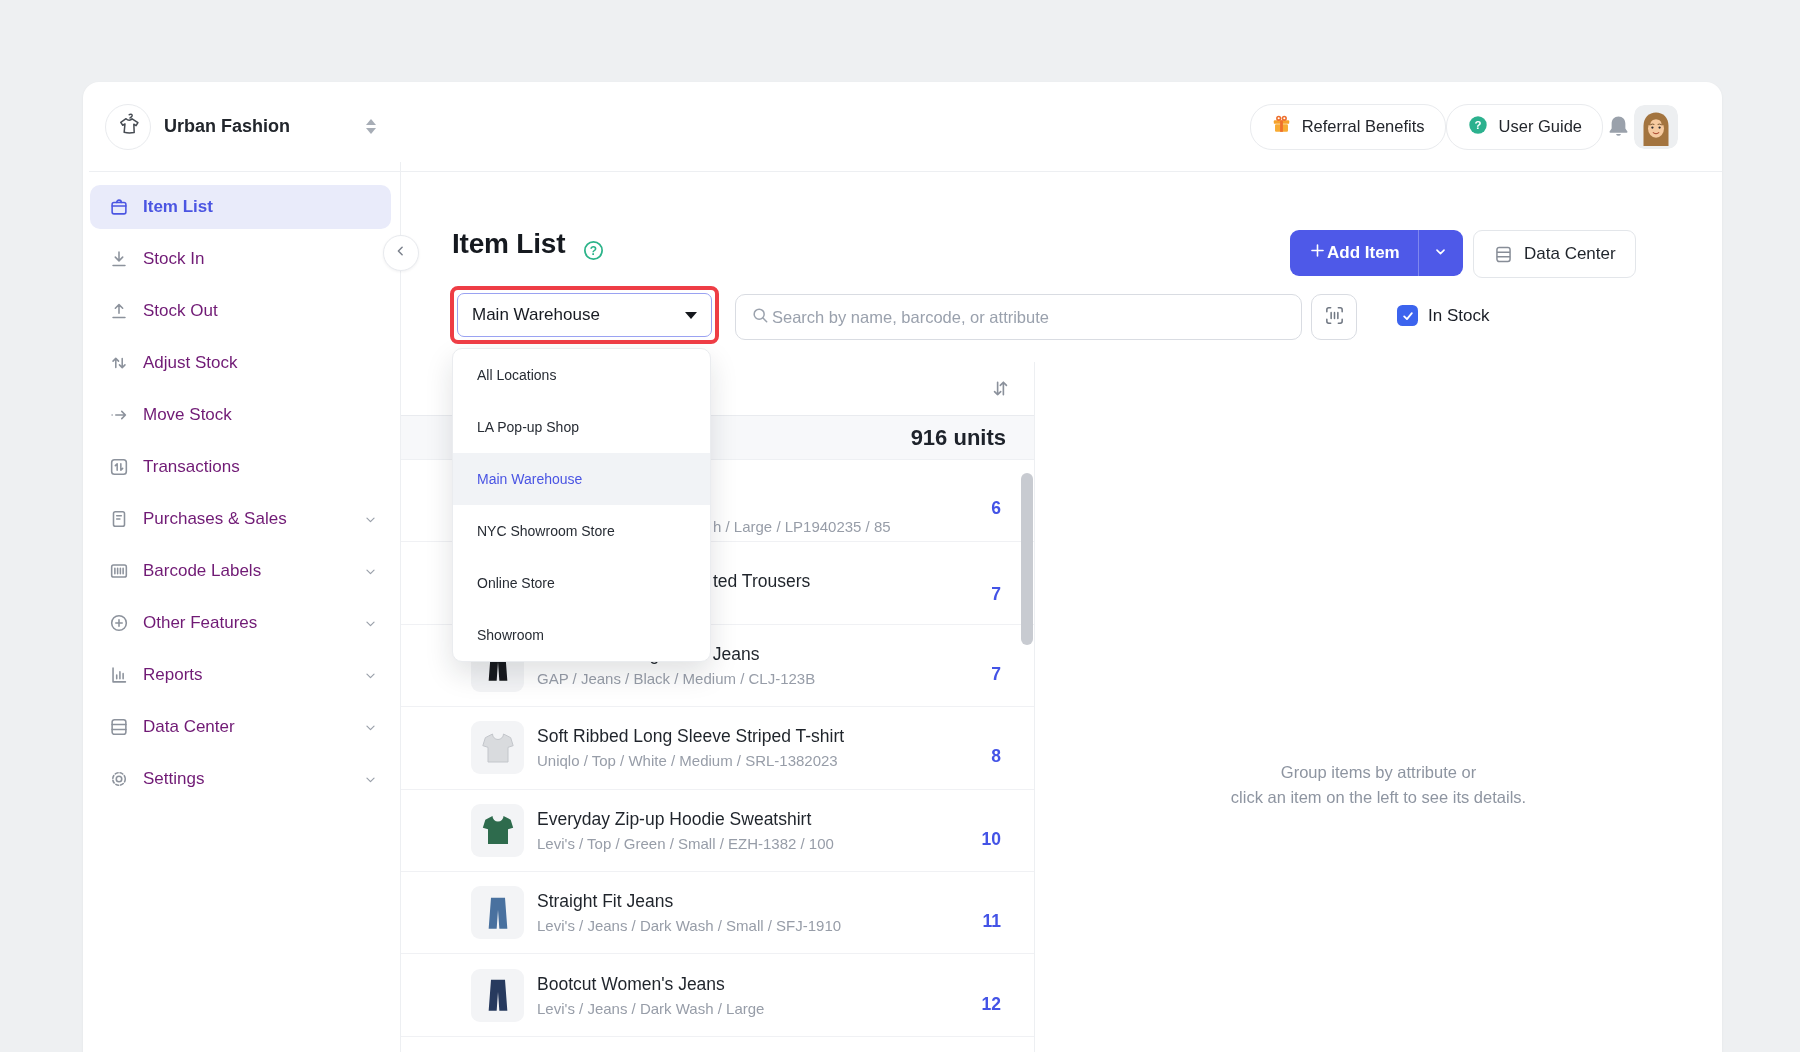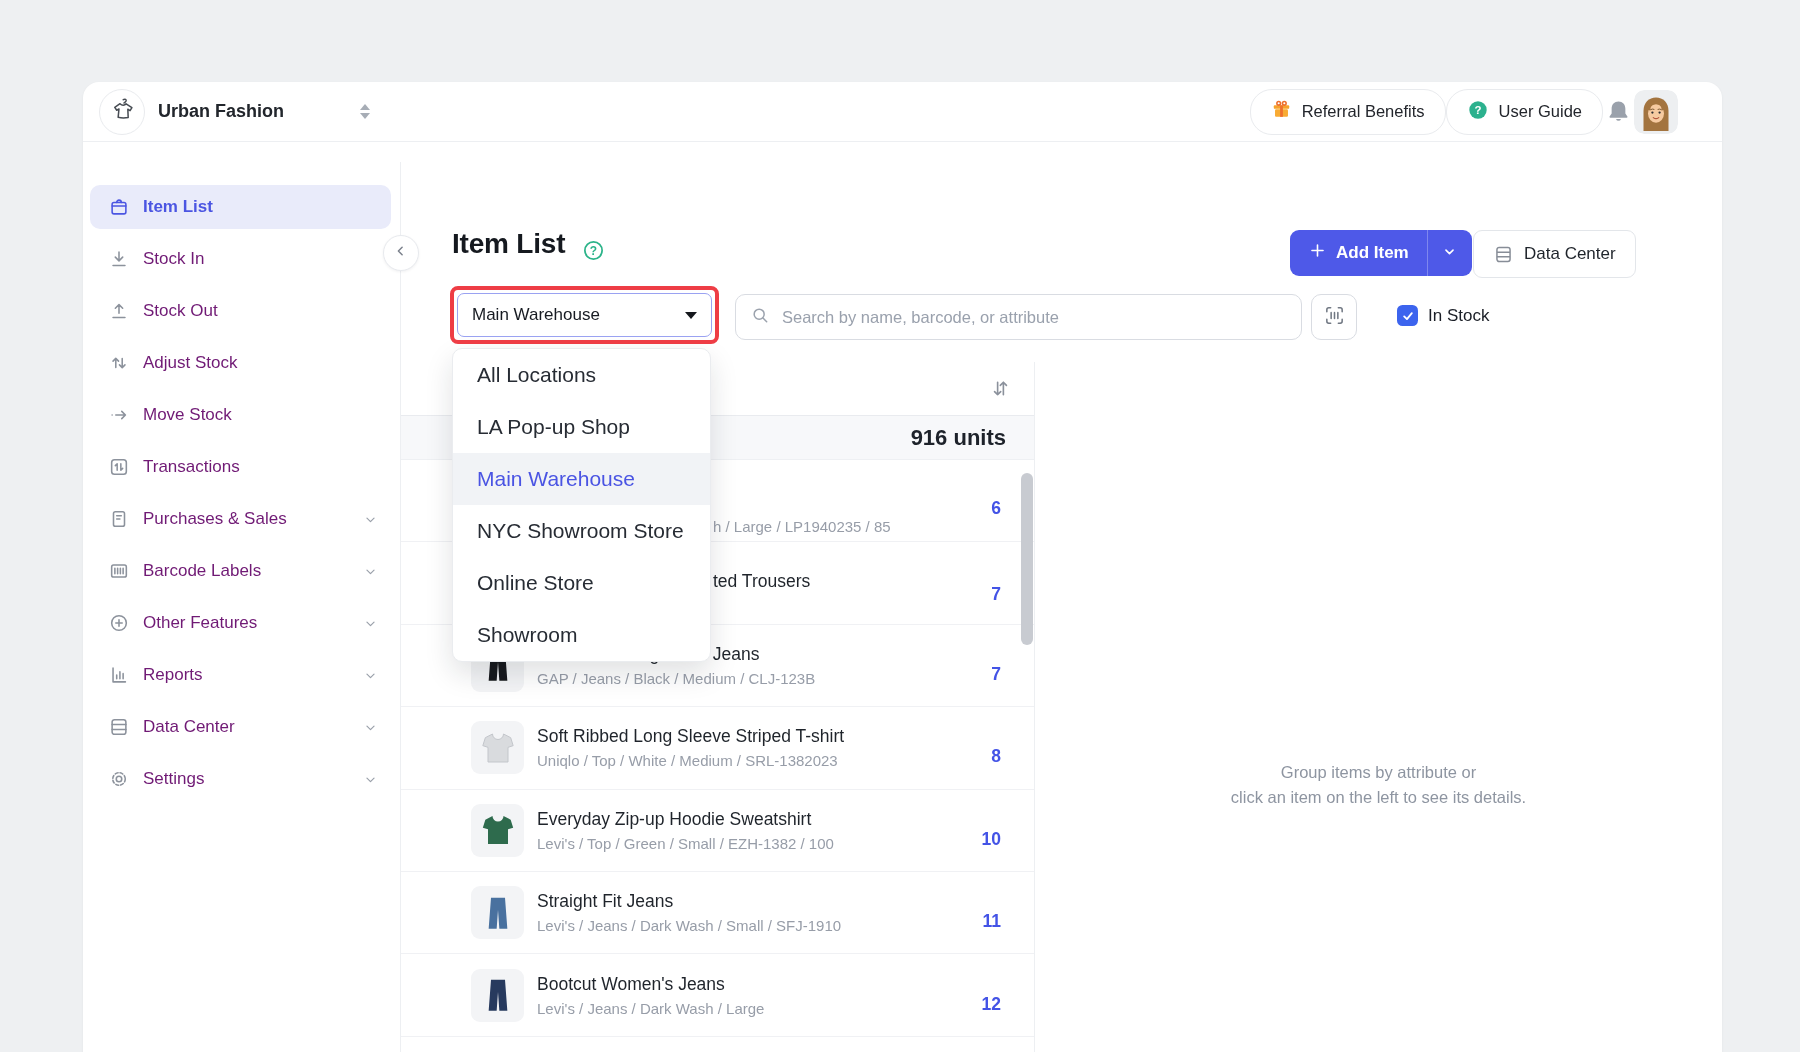--- a/index.html
+++ b/index.html
@@ -2,21 +2,21 @@
 <html><head>
 <meta charset="utf-8">
 <style>
   html,body{margin:0;padding:0;}
   body{width:1800px;height:1052px;overflow:hidden;background:#eef0f2;
        font-family:"Liberation Sans","DejaVu Sans",sans-serif;color:#1f242b;position:relative;}
   .stage{position:absolute;inset:0;}
   .card{position:absolute;left:83px;top:82px;width:1639px;height:1005px;background:#fff;
         border-radius:16px;box-shadow:0 1px 3px rgba(20,24,40,.05);}
   
-  .app-header{position:absolute;left:0;top:0;right:0;height:60px;display:flex;align-items:center;
+  .app-header{position:absolute;left:6px;top:0;right:0;height:90px;display:flex;align-items:center;
               padding:0 44px 0 16px;box-sizing:border-box;border-bottom:1px solid #edeff2;}
   .logo{width:44px;height:44px;border-radius:50%;border:1px solid #e9ebee;display:flex;
         align-items:center;justify-content:center;background:#fff;}
   .ws-name{margin-left:13px;font-size:18px;font-weight:600;color:#22262c;}
   .ws-switch{margin-left:76px;display:flex;flex-direction:column;gap:3px;cursor:pointer;}
   .tri-up{width:0;height:0;border-left:5px solid transparent;border-right:5px solid transparent;border-bottom:6px solid #a7adb6;}
   .tri-dn{width:0;height:0;border-left:5px solid transparent;border-right:5px solid transparent;border-top:6px solid #a7adb6;}
   .hdr-right{margin-left:auto;display:flex;align-items:center;}
   .pill{height:44px;border:1px solid #e9ebee;border-radius:22px;background:#fff;display:flex;
         align-items:center;gap:10px;padding:0 20px;font-size:16.5px;font-weight:500;color:#23262c;cursor:pointer;}
@@ -33,34 +33,34 @@
   .v-div{position:absolute;left:317px;top:80px;bottom:0;width:1px;background:#edeff2;}
   .collapse-btn{position:absolute;left:300px;top:153px;width:34px;height:34px;border-radius:50%;background:#fff;
                 border:1px solid #e8eaee;box-shadow:0 1px 3px rgba(20,24,40,.06);display:flex;align-items:center;
                 justify-content:center;color:#7b818c;z-index:30;cursor:pointer;}
   
   .main{position:absolute;left:318px;top:80px;right:0;bottom:0;}
   .page-title{position:absolute;left:51px;top:66px;font-size:28px;font-weight:700;color:#15191f;letter-spacing:-.2px;margin:0;}
   .title-help{position:absolute;left:181px;top:77px;display:flex;cursor:pointer;}
   .btn-add{position:absolute;left:889px;top:68px;height:46px;border-radius:9px;background:#4e59e8;color:#fff;
            display:flex;align-items:center;cursor:pointer;}
-  .btn-add-main{display:flex;align-items:center;gap:9px;padding:0 18px;font-size:17px;font-weight:600;}
+  .btn-add-main{display:flex;align-items:center;padding:0 18px;font-size:17px;font-weight:600;}
   .btn-add-sep{width:1px;height:46px;background:rgba(255,255,255,.28);}
   .btn-add-chev{width:44px;height:46px;display:flex;align-items:center;justify-content:center;}
   .btn-dc{position:absolute;left:1072px;top:68px;height:46px;border-radius:9px;border:1px solid #e3e6ea;background:#fff;
           display:flex;align-items:center;gap:10px;padding:0 19px;font-size:17px;font-weight:500;color:#1f242b;cursor:pointer;}
   .btn-dc .b-icon{color:#878d97;display:flex;}
   
   .red-box{position:absolute;left:49px;top:124px;width:269px;height:58px;border:4px solid #ee3d45;border-radius:8px;
            box-sizing:border-box;z-index:60;}
   .loc-select{position:absolute;inset:3px;background:#fff;border:1.5px solid #9aa2f2;border-radius:7px;display:flex;
               align-items:center;padding:0 14px;box-sizing:border-box;font-size:17px;font-weight:500;color:#171b22;cursor:pointer;}
   .sel-caret{margin-left:auto;width:0;height:0;border-left:6px solid transparent;border-right:6px solid transparent;border-top:7px solid #15181d;}
   .search-wrap{position:absolute;left:334px;top:132px;width:567px;height:46px;border:1px solid #d9dce2;border-radius:10px;
-               background:#fff;display:flex;align-items:center;gap:10px;padding:0 14px;box-sizing:border-box;}
+               background:#fff;display:flex;align-items:center;padding:0 14px;box-sizing:border-box;}
   .search-wrap input{flex:1;border:none;outline:none;font-size:16.5px;color:#202530;background:transparent;
                      font-family:"Liberation Sans","DejaVu Sans",sans-serif;}
   .search-wrap input::placeholder{color:#9aa1ad;}
   .scan-btn{position:absolute;left:910px;top:132px;width:46px;height:46px;border:1px solid #d9dce2;border-radius:10px;
             background:#fff;display:flex;align-items:center;justify-content:center;color:#717883;cursor:pointer;box-sizing:border-box;}
   .checkbox{position:absolute;left:996px;top:143px;width:21px;height:21px;border-radius:5.5px;background:#3c64ee;
             display:flex;align-items:center;justify-content:center;cursor:pointer;}
   .cb-label{position:absolute;left:1027px;top:143px;font-size:17px;font-weight:500;color:#1a1e26;line-height:21px;}
   
   .list-pane{position:absolute;left:0;top:200px;width:633px;bottom:0;}
@@ -83,21 +83,21 @@
   .occ0 .frag-sub{left:312px;top:58px;}  .occ0 .qty{right:33px;top:38px;}
   .occ1 .frag-title{left:312px;top:29px;} .occ1 .qty{right:33px;top:42px;}
   .scroll-thumb{position:absolute;left:620px;top:111px;width:12px;height:172px;border-radius:6px;background:#c8cbd1;z-index:5;cursor:pointer;}
   
   .detail{position:absolute;left:634px;top:200px;right:0;bottom:0;text-align:center;color:#8e95a1;
           font-size:16.5px;line-height:25px;}
   .detail-inner{margin-top:398px;}
   
   .loc-menu{position:absolute;left:51px;top:186px;width:257px;background:#fff;border:1px solid #eaecef;border-radius:10px;
             box-shadow:0 12px 28px rgba(25,29,42,.13);z-index:40;overflow:hidden;}
-  .loc-opt{height:52px;display:flex;align-items:center;padding-left:24px;font-size:21px;color:#272c34;cursor:pointer;}
+  .loc-opt{height:52px;display:flex;align-items:center;padding-left:24px;font-size:14px;color:#272c34;cursor:pointer;}
   .loc-opt.selected{background:#f1f3f6;color:#4a54e3;font-weight:500;}
 </style>
 </head>
 <body>
 
 <div class="stage">
   <div class="card">
 
     <div class="app-header">
       <div class="logo">

